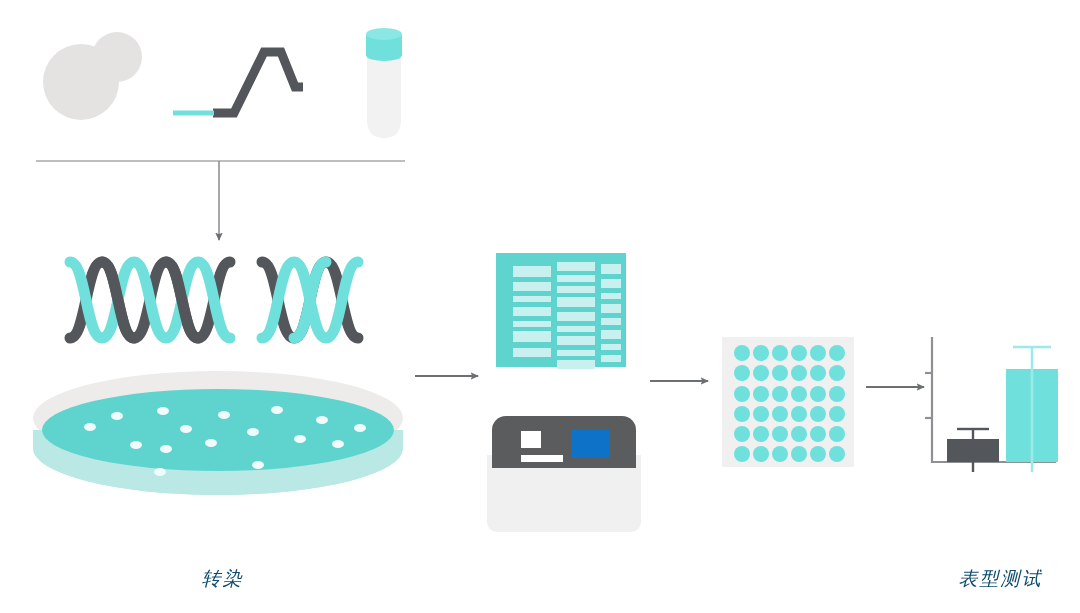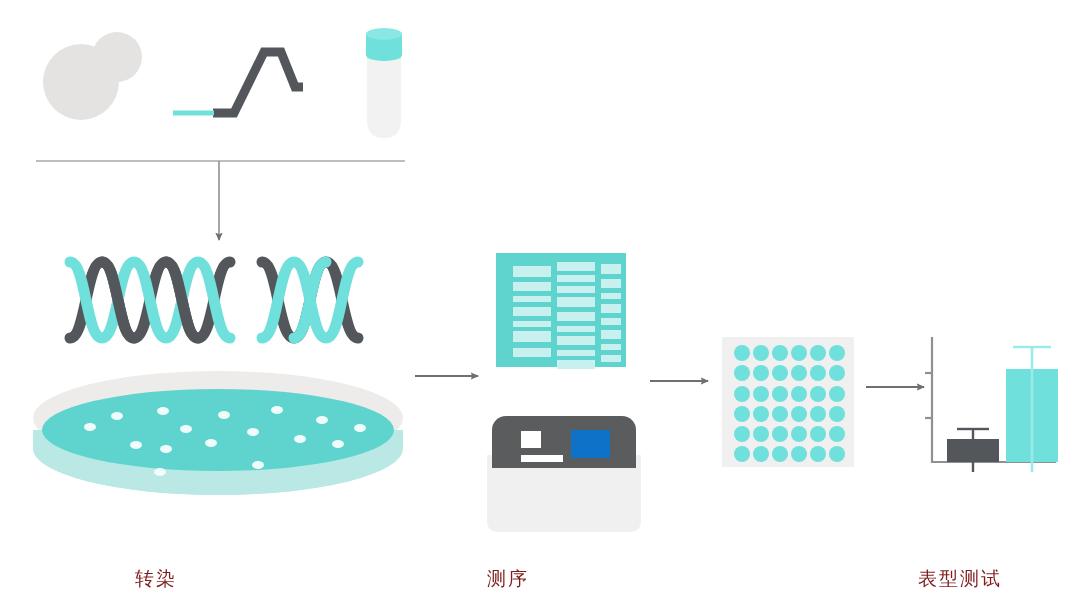--- a/index.html
+++ b/index.html
@@ -20,24 +20,26 @@
   .layer {
     position: absolute;
     left: 0;
     top: 0;
     width: 1080px;
     height: 613px;
   }
   .stage-label {
     position: absolute;
     font-size: 19px;
-    color: #7f1d1d;
+    color: #0c4a6e;
     letter-spacing: 2px;
     white-space: nowrap;
+    text-align: center;
     font-family: "Liberation Sans", "DejaVu Sans", sans-serif;
+    font-style: italic;
   }
   #label-transfection { left: 135px; top: 566px; width: 175px; }
   #label-sequencing   { left: 487px; top: 566px; width: 150px; }
   #label-isolation    { left: 695px; top: 566px; width: 190px; }
   #label-phenotype    { left: 918px; top: 566px; width: 165px; }
 </style>
 </head>
 <body>
 
 <div id="stage">
@@ -251,18 +253,17 @@
       <g stroke="#9CEAE7" stroke-width="2.6">
         <line x1="1032" y1="347" x2="1032" y2="472"></line>
         <line x1="1013" y1="347" x2="1051" y2="347"></line>
       </g>
     </g>
 
   </svg>
 
   <div class="stage-label" id="label-transfection">转染</div>
 
-  <div class="stage-label" id="label-sequencing">测序</div>
 
 
   <div class="stage-label" id="label-phenotype">表型测试</div>
 
 </div>
 
 </body></html>

